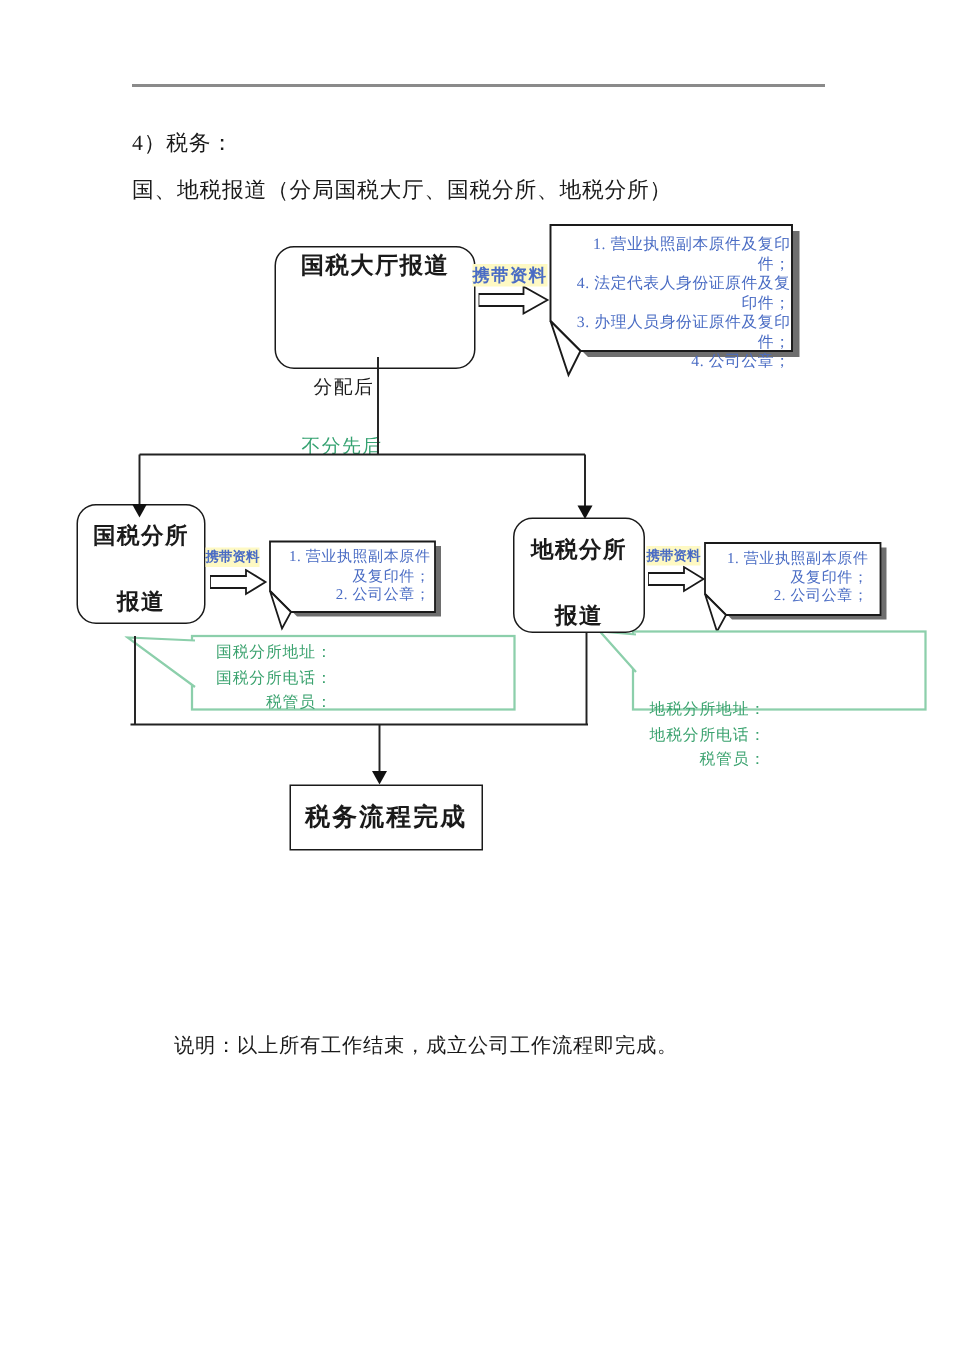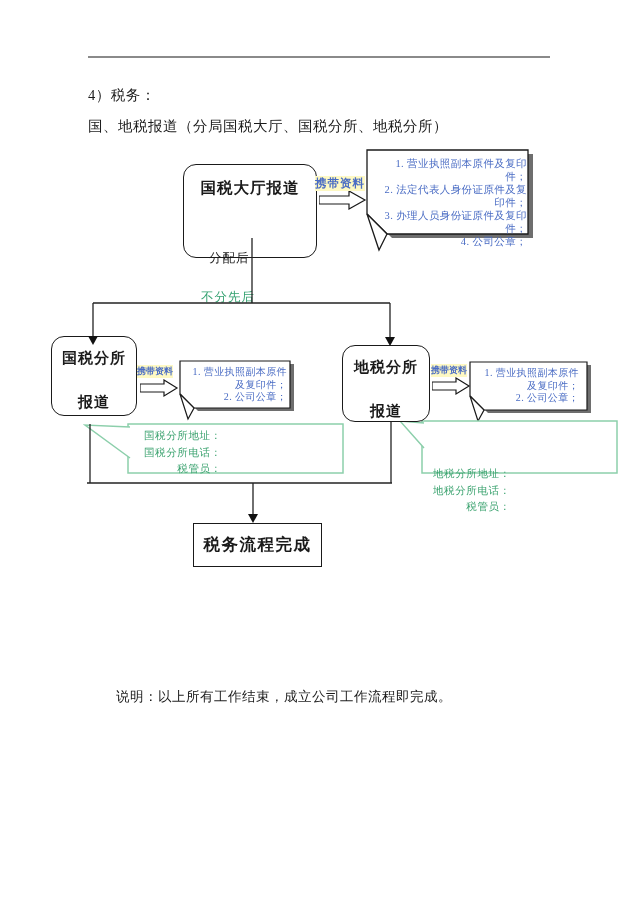--- a/index.html
+++ b/index.html
@@ -13,22 +13,22 @@
 
   .heading { left:88px; font-size:14.5px; letter-spacing:0.5px; white-space:nowrap; }
   .h1 { top:86px; }
   .h2 { top:117px; }
   .footnote { left:88px; top:688px; font-size:13.5px; letter-spacing:0.5px; white-space:nowrap;margin-left:28px; }
 
   
   .flowbox { background:#fff; border:1.6px solid #1a1a1a; text-align:center;
              font-weight:bold; z-index:3; }
   .rounded { border-radius:13px; }
-  .box-top { left:183px; top:164px; width:134px; height:94px; font-size:15.5px;
-             padding-top:13px; letter-spacing:1px; }
+  .box-top { left:183px; top:164px; width:134px; height:82px; font-size:15.5px;
+             padding-top:2px; letter-spacing:1px; }
   .box-branch { width:86px; height:80px; font-size:15px; padding-top:11px;
                 line-height:20px; letter-spacing:1px; }
   .box-branch .l2 { margin-top:24px; }
   .box-left { left:51px; top:336px; }
   .box-right { left:342px; top:345px; width:88px; height:77px; }
   .box-final { left:193px; top:523px; width:129px; height:44px; font-size:16.5px;
                padding-top:10px; letter-spacing:1.5px; }
 
   
   .carry { color:#4a6cc4; font-weight:bold; background:#fef9c3; z-index:5; white-space:nowrap; }
@@ -94,21 +94,21 @@
     <polygon points="0,6 30,6 30,1 46,10 30,19 30,14 0,14" fill="#fff" stroke="#1a1a1a" stroke-width="1.2"></polygon>
   </svg>
 
   <svg class="shape" style="left:362px; top:146px;" width="182" height="118">
     <polygon points="10,8 171,8 171,92 30,92 10,72" fill="#6e6e6e"></polygon>
     <polygon points="5,4 166,4 166,88 25,88 5,68" fill="#fff" stroke="#1a1a1a" stroke-width="1.3"></polygon>
     <polygon points="5,68 25,88 17,104" fill="#fff" stroke="#1a1a1a" stroke-width="1.3"></polygon>
   </svg>
   <div class="abs note-text note-top-text">
       <div>1. 营业执照副本原件及复印件；</div>
-      <div>2. 法定代表人身份证原件及复印件；</div>
+      <div>4. 法定代表人身份证原件及复印件；</div>
       <div>3. 办理人员身份证原件及复印件；</div>
       <div>4. 公司公章；</div>
     </div>
 
   <div class="abs conn-label lbl-assign">分配后</div>
   <div class="abs conn-label lbl-order">不分先后</div>
 
   <div class="abs flowbox rounded box-branch box-left">
     <div class="l1">国税分所</div>
     <div class="l2">报道</div>

